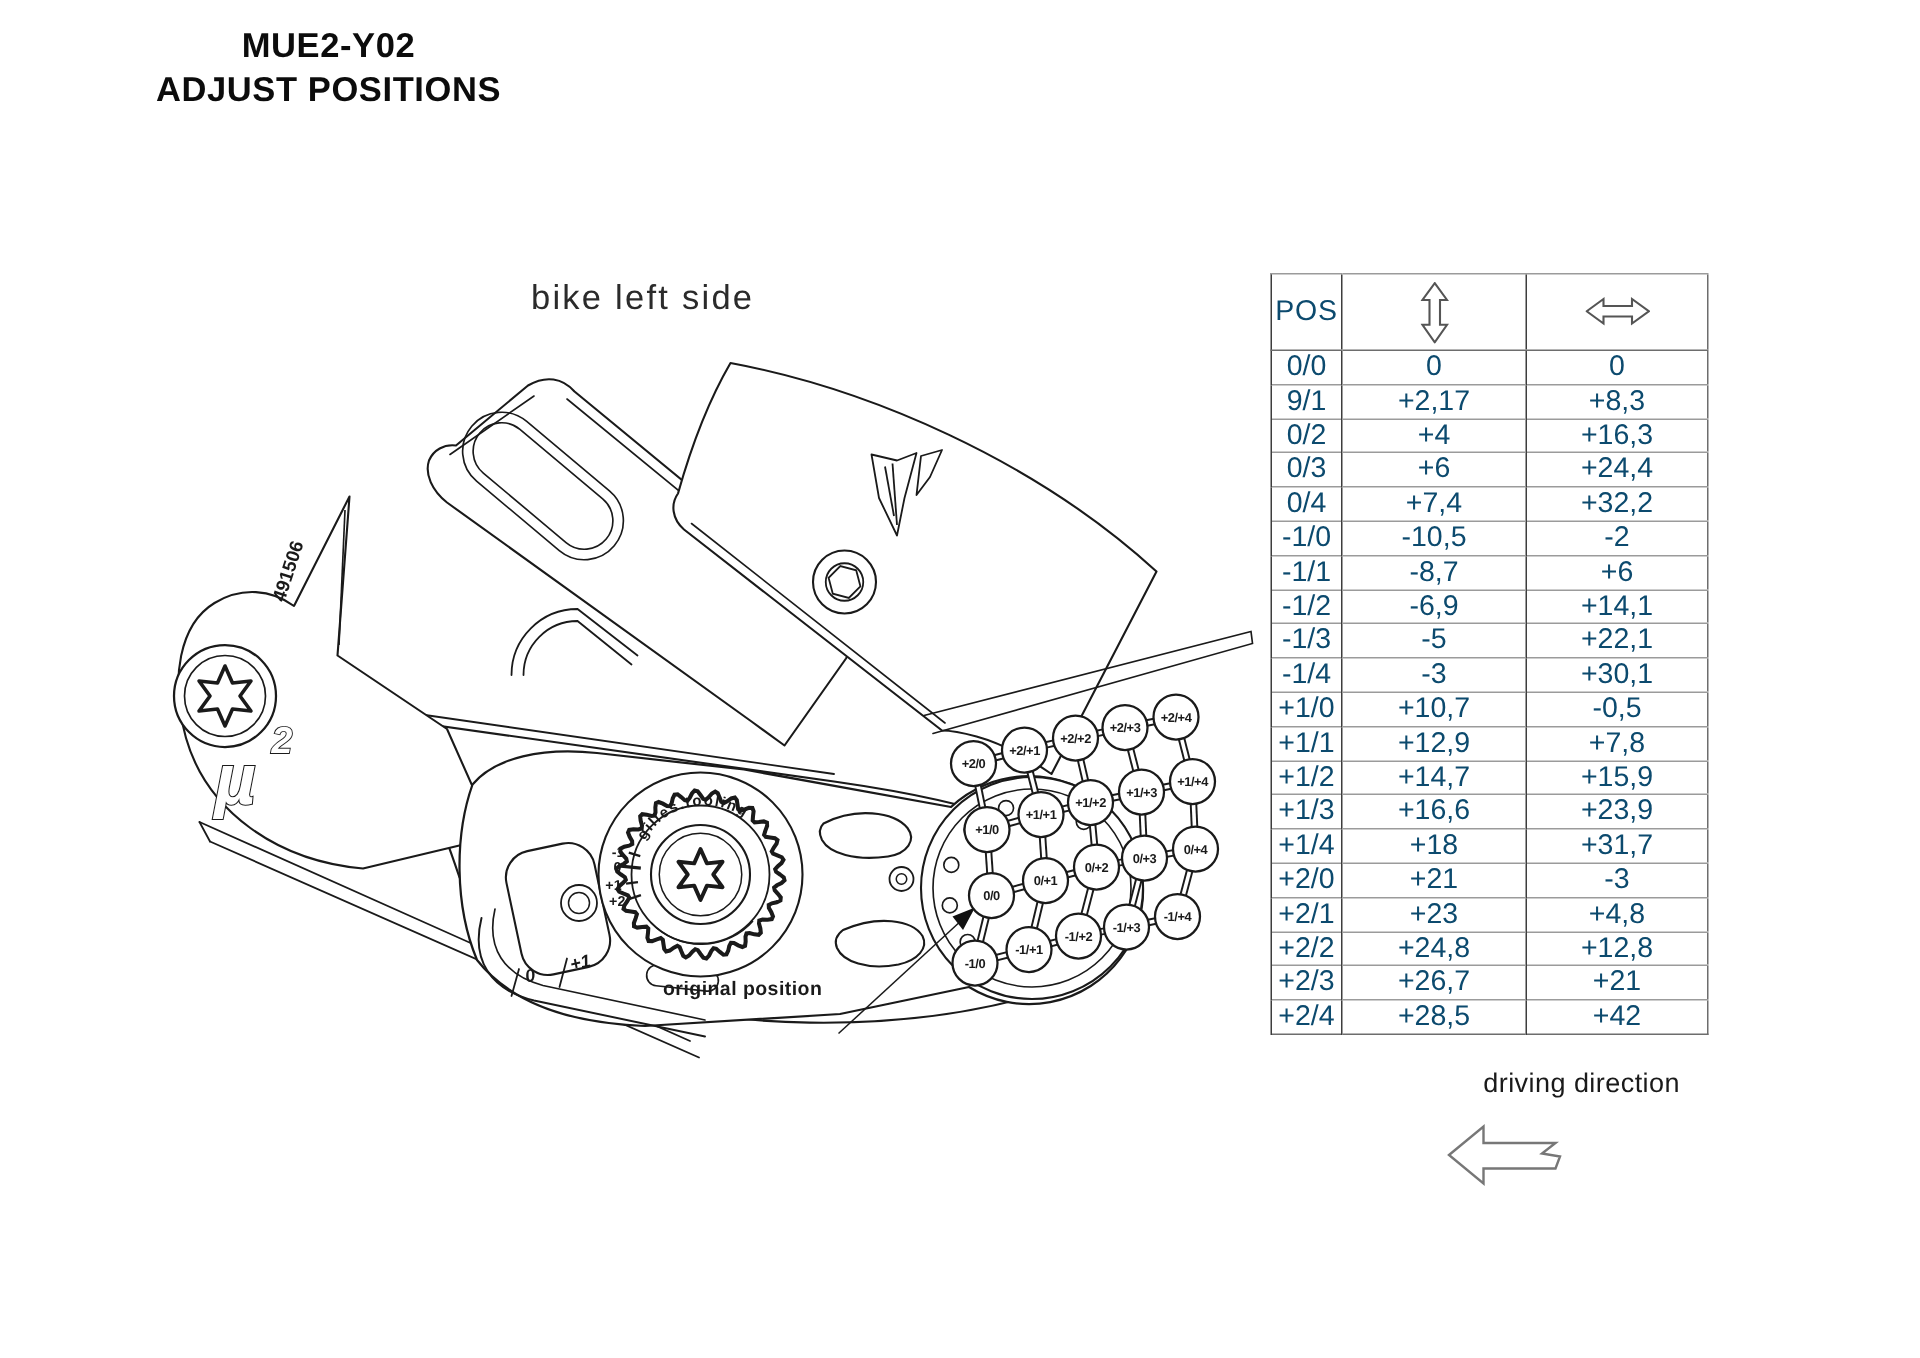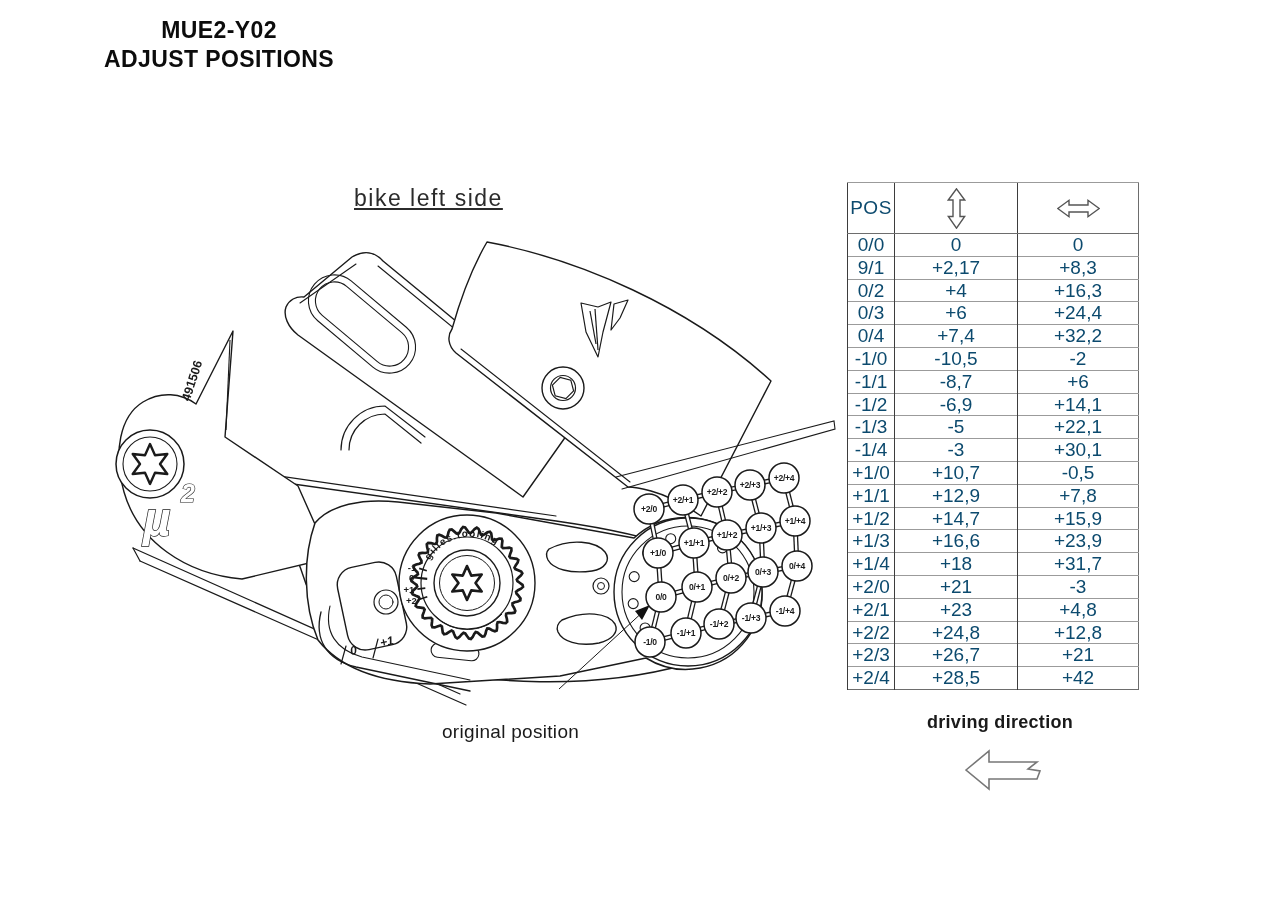--- a/index.html
+++ b/index.html
@@ -3,24 +3,24 @@
 <meta charset="utf-8">
 <style>
   html,body{margin:0;padding:0;}
   body{
     width:1280px;height:905px;background:#ffffff;position:relative;overflow:hidden;
     font-family:"Liberation Sans",sans-serif;color:#1a1a1a;
   }
   .abs{position:absolute;}
   #page-title{left:72px;top:16px;width:230px;text-align:center;font-weight:bold;
     font-size:23px;line-height:29px;color:#0c0c0c;letter-spacing:.4px;white-space:nowrap;margin-left:32px;}
-  #drawing-caption{left:354px;top:185px;font-size:23px;color:#2b2b2b;letter-spacing:1.5px;font-weight:400;text-decoration:underline;}
-  #original-position-label{left:442px;top:721px;font-size:19px;font-weight:normal;letter-spacing:.3px;}
-  #driving-direction-label{left:880px;top:712px;width:240px;text-align:center;
-    font-size:18px;font-weight:bold;letter-spacing:.3px;}
+  #drawing-caption{left:354px;top:185px;font-size:23px;color:#2b2b2b;letter-spacing:1.5px;font-weight:400;}
+  #original-position-label{left:442px;top:651px;font-size:13px;font-weight:bold;letter-spacing:.3px;}
+  #driving-direction-label{left:880px;top:712px;width:240px;text-align:right;
+    font-size:18px;font-weight:normal;letter-spacing:.3px;}
   #driving-arrow-svg{left:958px;top:748px;}
   #positions-table{
     position:absolute;left:847px;top:182px;width:291px;border-collapse:collapse;
     table-layout:fixed;border:1.6px solid #6d6d6d;font-size:19px;color:#0c4a6e;
   }
   #positions-table col.c1{width:47px;} #positions-table col.c2{width:123px;} #positions-table col.c3{width:121px;}
   #positions-table th,#positions-table td{
     border-left:1.1px solid #3d3d3d;border-top:1.4px solid #9b9b9b;
     text-align:center;vertical-align:middle;padding:0;font-weight:400;
   }

